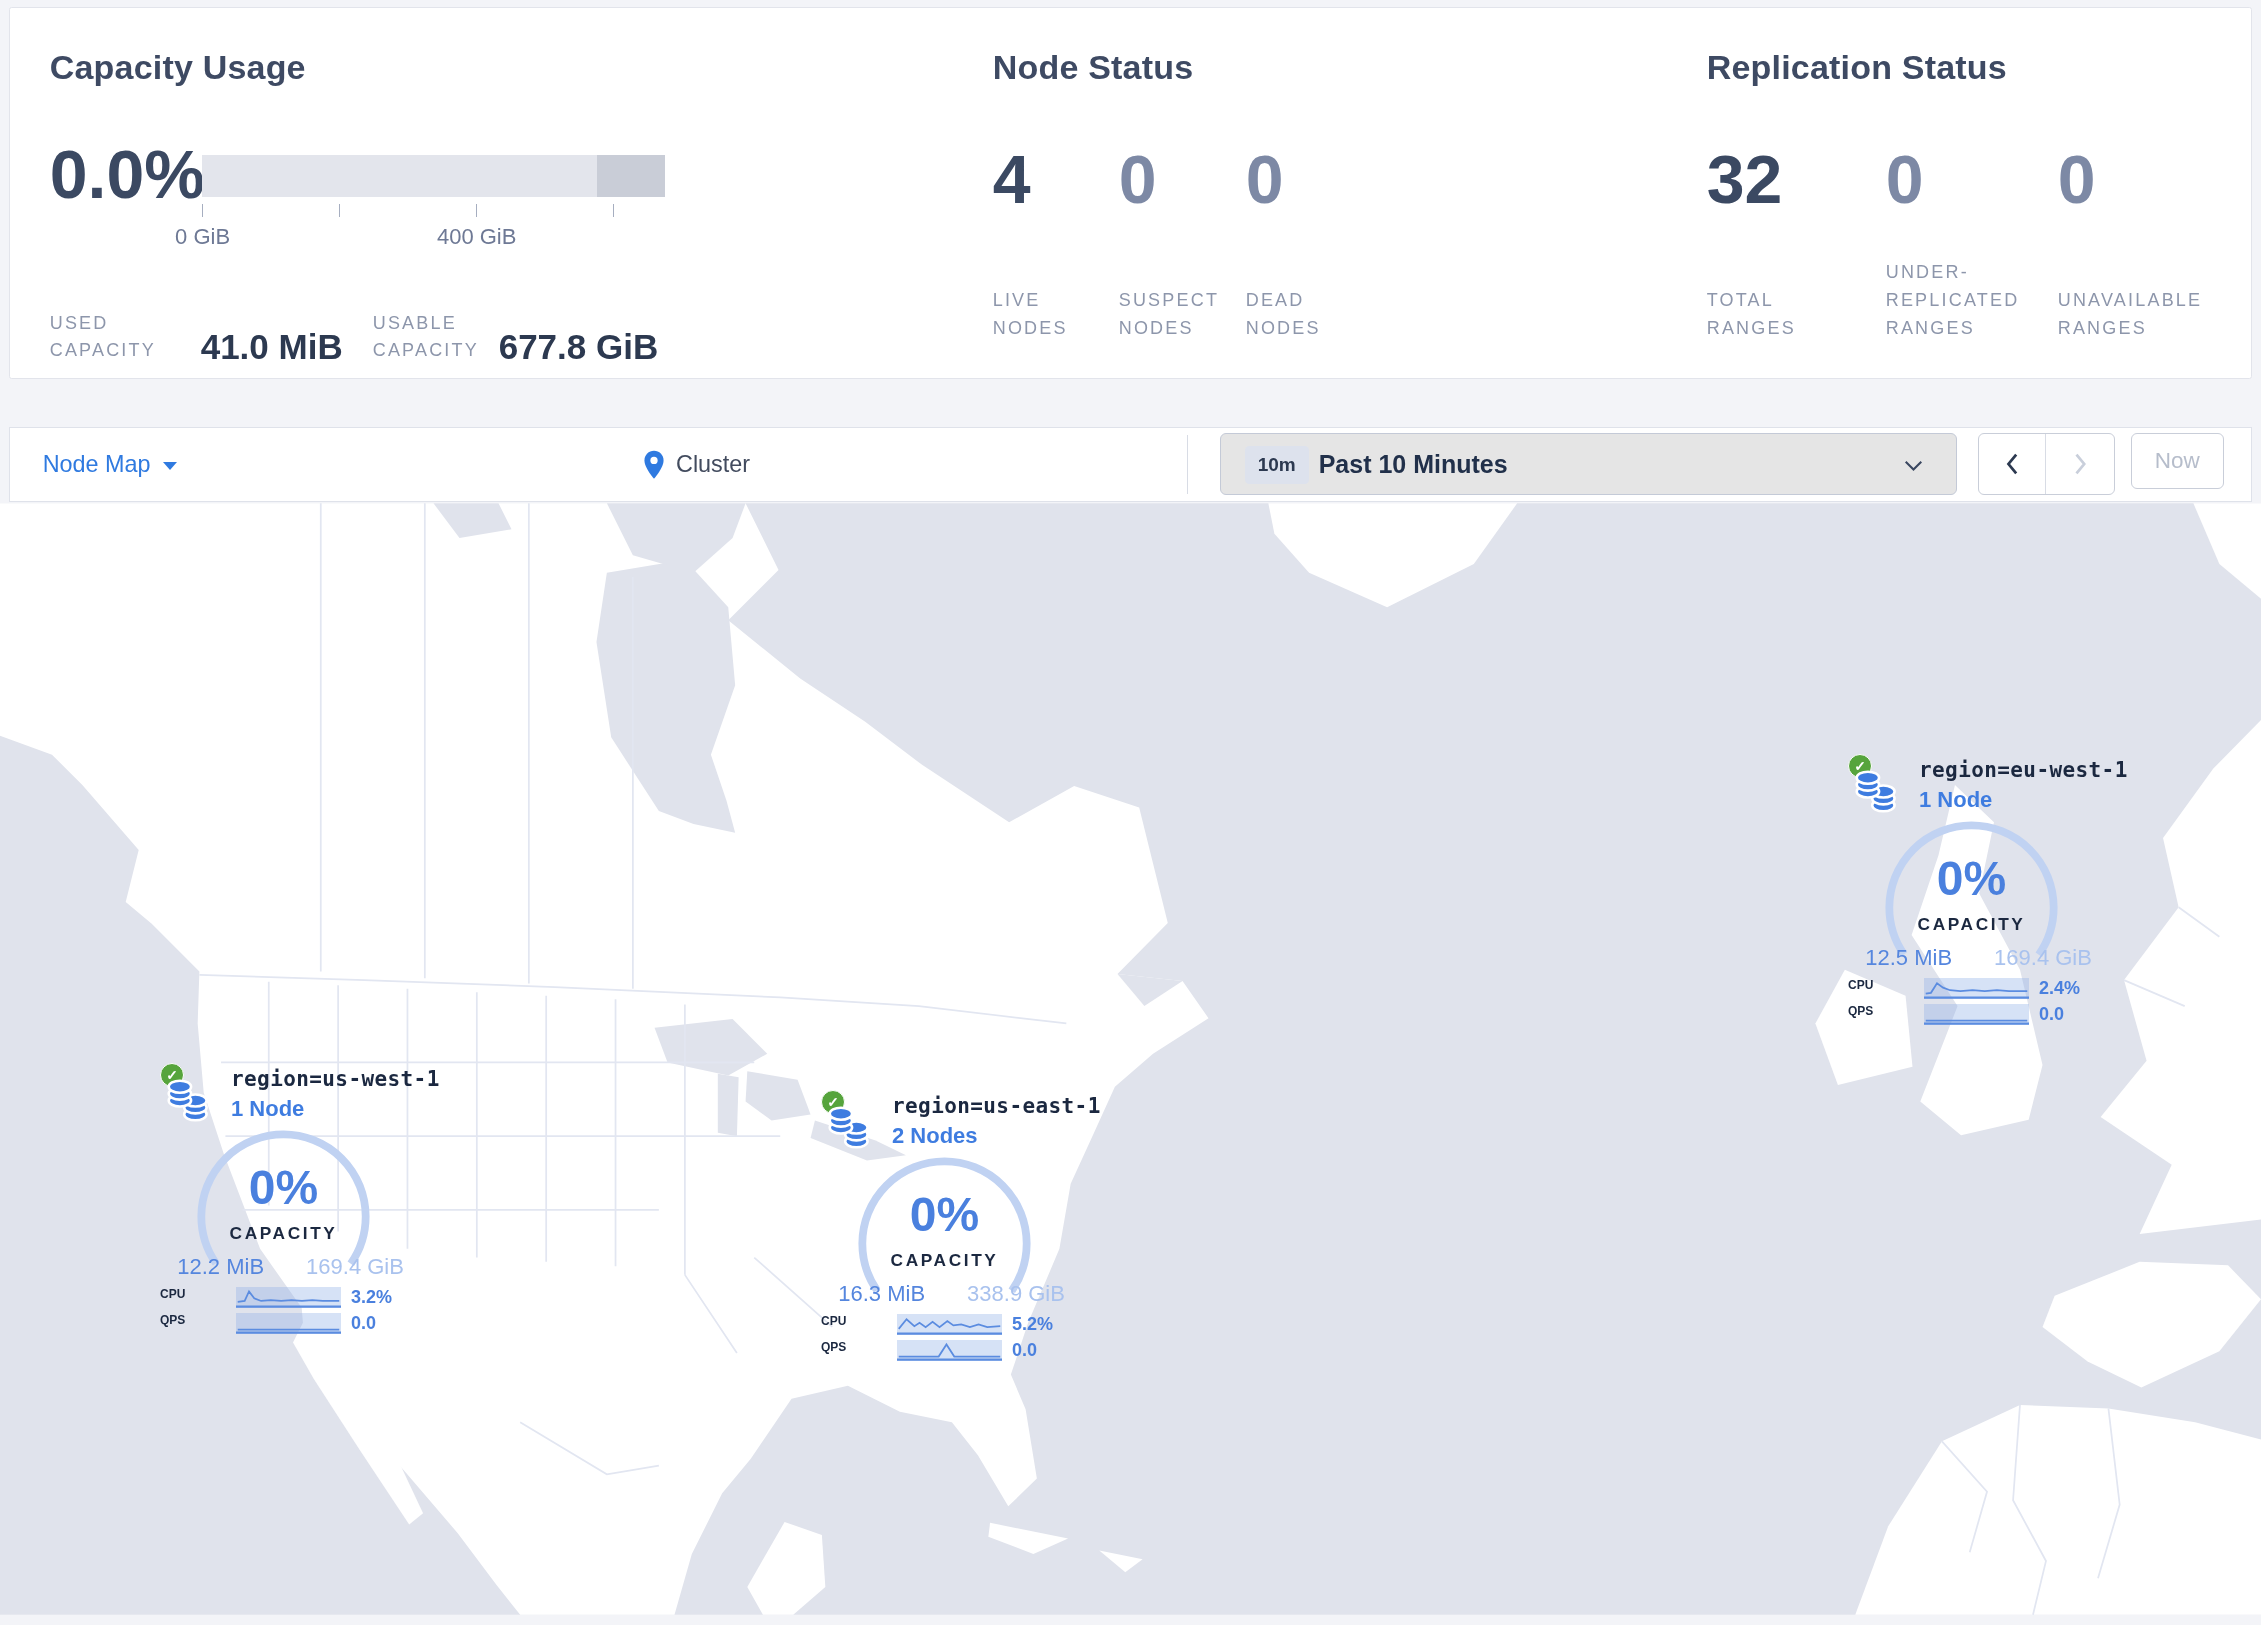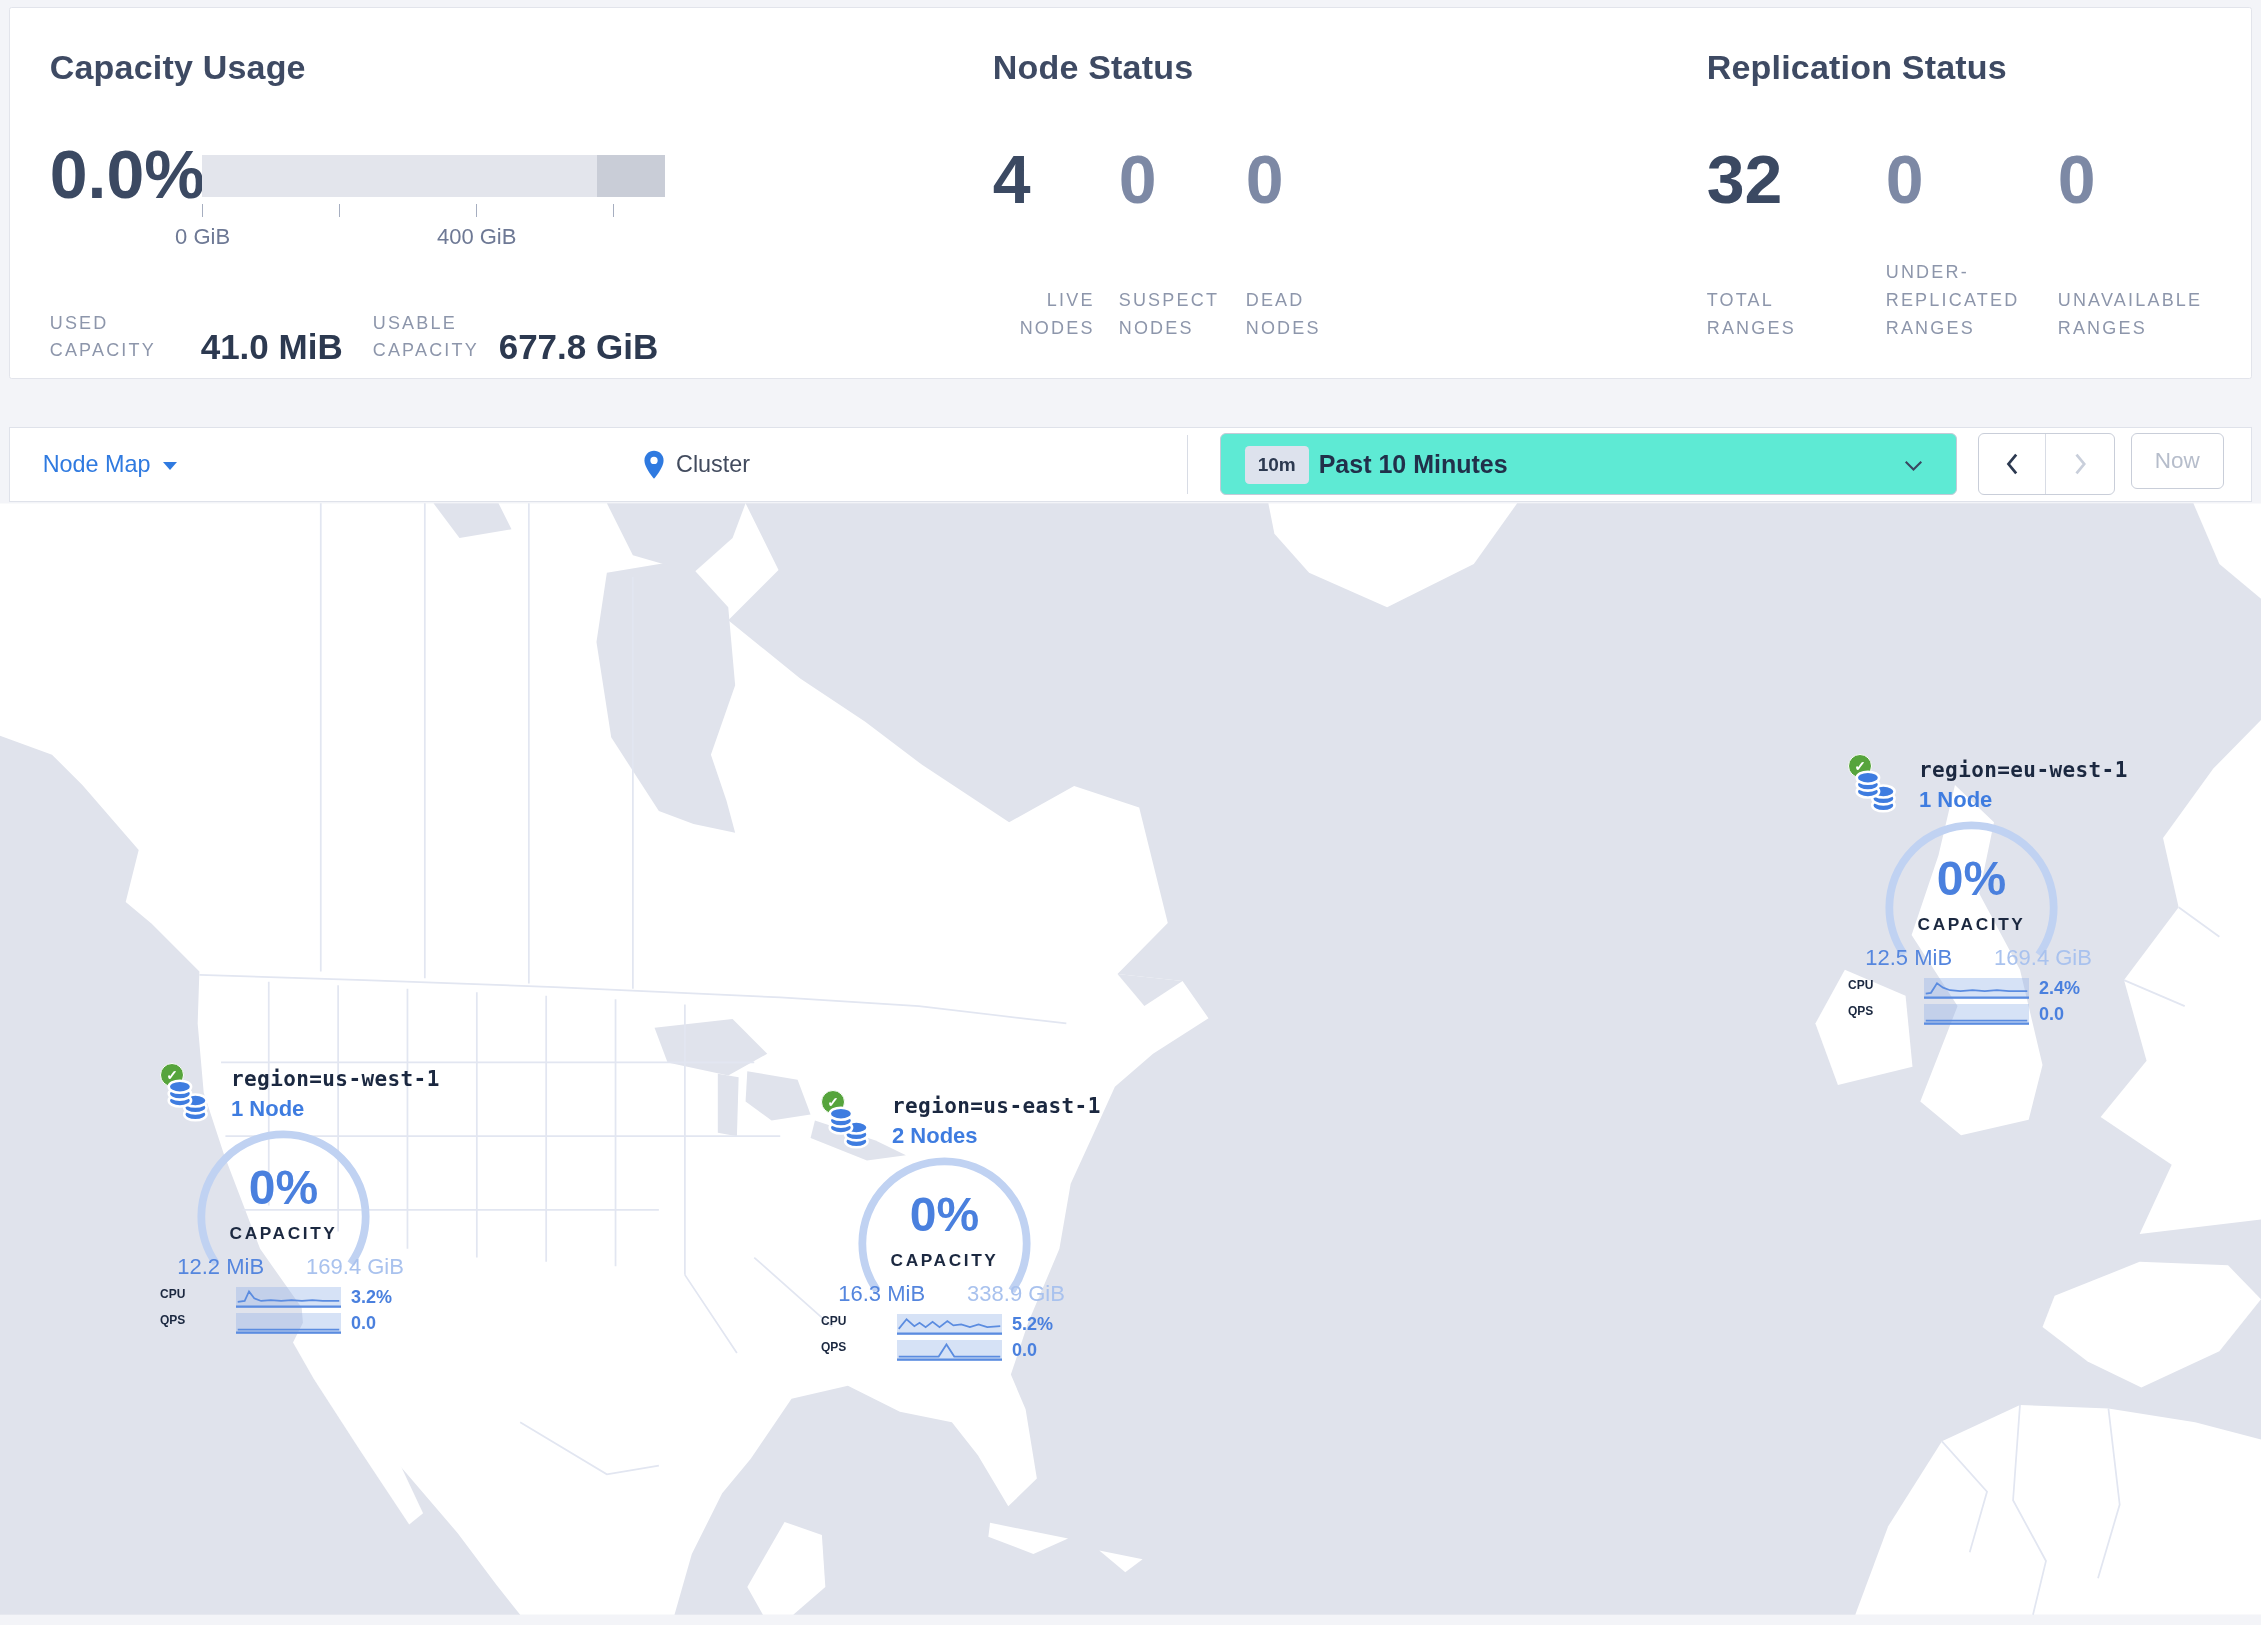--- a/index.html
+++ b/index.html
@@ -38,21 +38,21 @@
     background:#ffffff; border:0.9px solid #dfe2ea;
   }
   .view-picker { position:absolute; left:33px; top:0; height:73px; display:flex; align-items:center; gap:12px; cursor:pointer; }
   .view-picker-label { font-size:23.4px; color:#2f7ae0; }
   .caret-down { width:0; height:0; border-left:7px solid transparent; border-right:7px solid transparent; border-top:8.7px solid #2f7ae0; margin-top:3.5px; }
   .breadcrumb { position:absolute; left:633px; top:0; height:73px; display:flex; align-items:center; gap:11.3px; }
   .breadcrumb-label { font-size:23.4px; color:#424b5e; }
   .toolbar-divider { position:absolute; left:1177px; top:7px; width:0.9px; height:59px; background:#d8dce5; }
   .time-select {
     position:absolute; left:1210px; top:5.2px; width:737px; height:62px;
-    background:#5eead4; border:0.9px solid #c4cad7; border-radius:6px;
+    background:#e5e5e5; border:0.9px solid #c4cad7; border-radius:6px;
     display:flex; align-items:center; cursor:pointer;
   }
   .time-badge { position:absolute; left:24px; top:12px; height:38px; padding:0 13px; background:#dde2ed; border-radius:4.3px;
     font-size:19px; font-weight:700; color:#2c3950; display:flex; align-items:center; }
   .time-label { position:absolute; left:98px; font-size:25px; font-weight:700; color:#21304a; }
   .time-chevron { position:absolute; right:33px; top:26px; }
   .arrow-group { position:absolute; left:1968px; top:5.2px; width:137px; height:62px; background:#fff; border:0.9px solid #c9ced9; border-radius:6px; display:flex; }
   .arrow-btn { width:50%; height:100%; display:flex; align-items:center; justify-content:center; cursor:pointer; }
   .arrow-btn.prev { border-right:0.9px solid #d8dce5; }
   .now-btn { position:absolute; left:2121px; top:5.2px; width:93px; height:56px; background:#fff; border:0.9px solid #c9ced9; border-radius:6px;
@@ -105,21 +105,21 @@
   </div>
 
   <div>
     <div class="sec-title" style="left:983px;">Node Status</div>
     <div class="num-row" style="left:983px;">
       <div class="big-num" style="width:126px;">4</div>
       <div class="big-num muted" style="width:127px;">0</div>
       <div class="big-num muted">0</div>
     </div>
     <div class="label-row" style="left:983px;">
-      <div class="stat-label" style="width:126px;"><span style="display:inline-block;width:102px;text-align:right;">LIVE NODES</span></div>
+      <div class="stat-label" style="width:126px;"><span style="display:inline-block;width:102px;">LIVE NODES</span></div>
       <div class="stat-label" style="width:127px;"><span style="display:inline-block;width:108px;">SUSPECT NODES</span></div>
       <div class="stat-label"><span style="display:inline-block;width:102px;">DEAD NODES</span></div>
     </div>
   </div>
 
   <div>
     <div class="sec-title" style="left:1697px;">Replication Status</div>
     <div class="num-row" style="left:1697px;">
       <div class="big-num" style="width:179px;">32</div>
       <div class="big-num muted" style="width:172px;">0</div>

